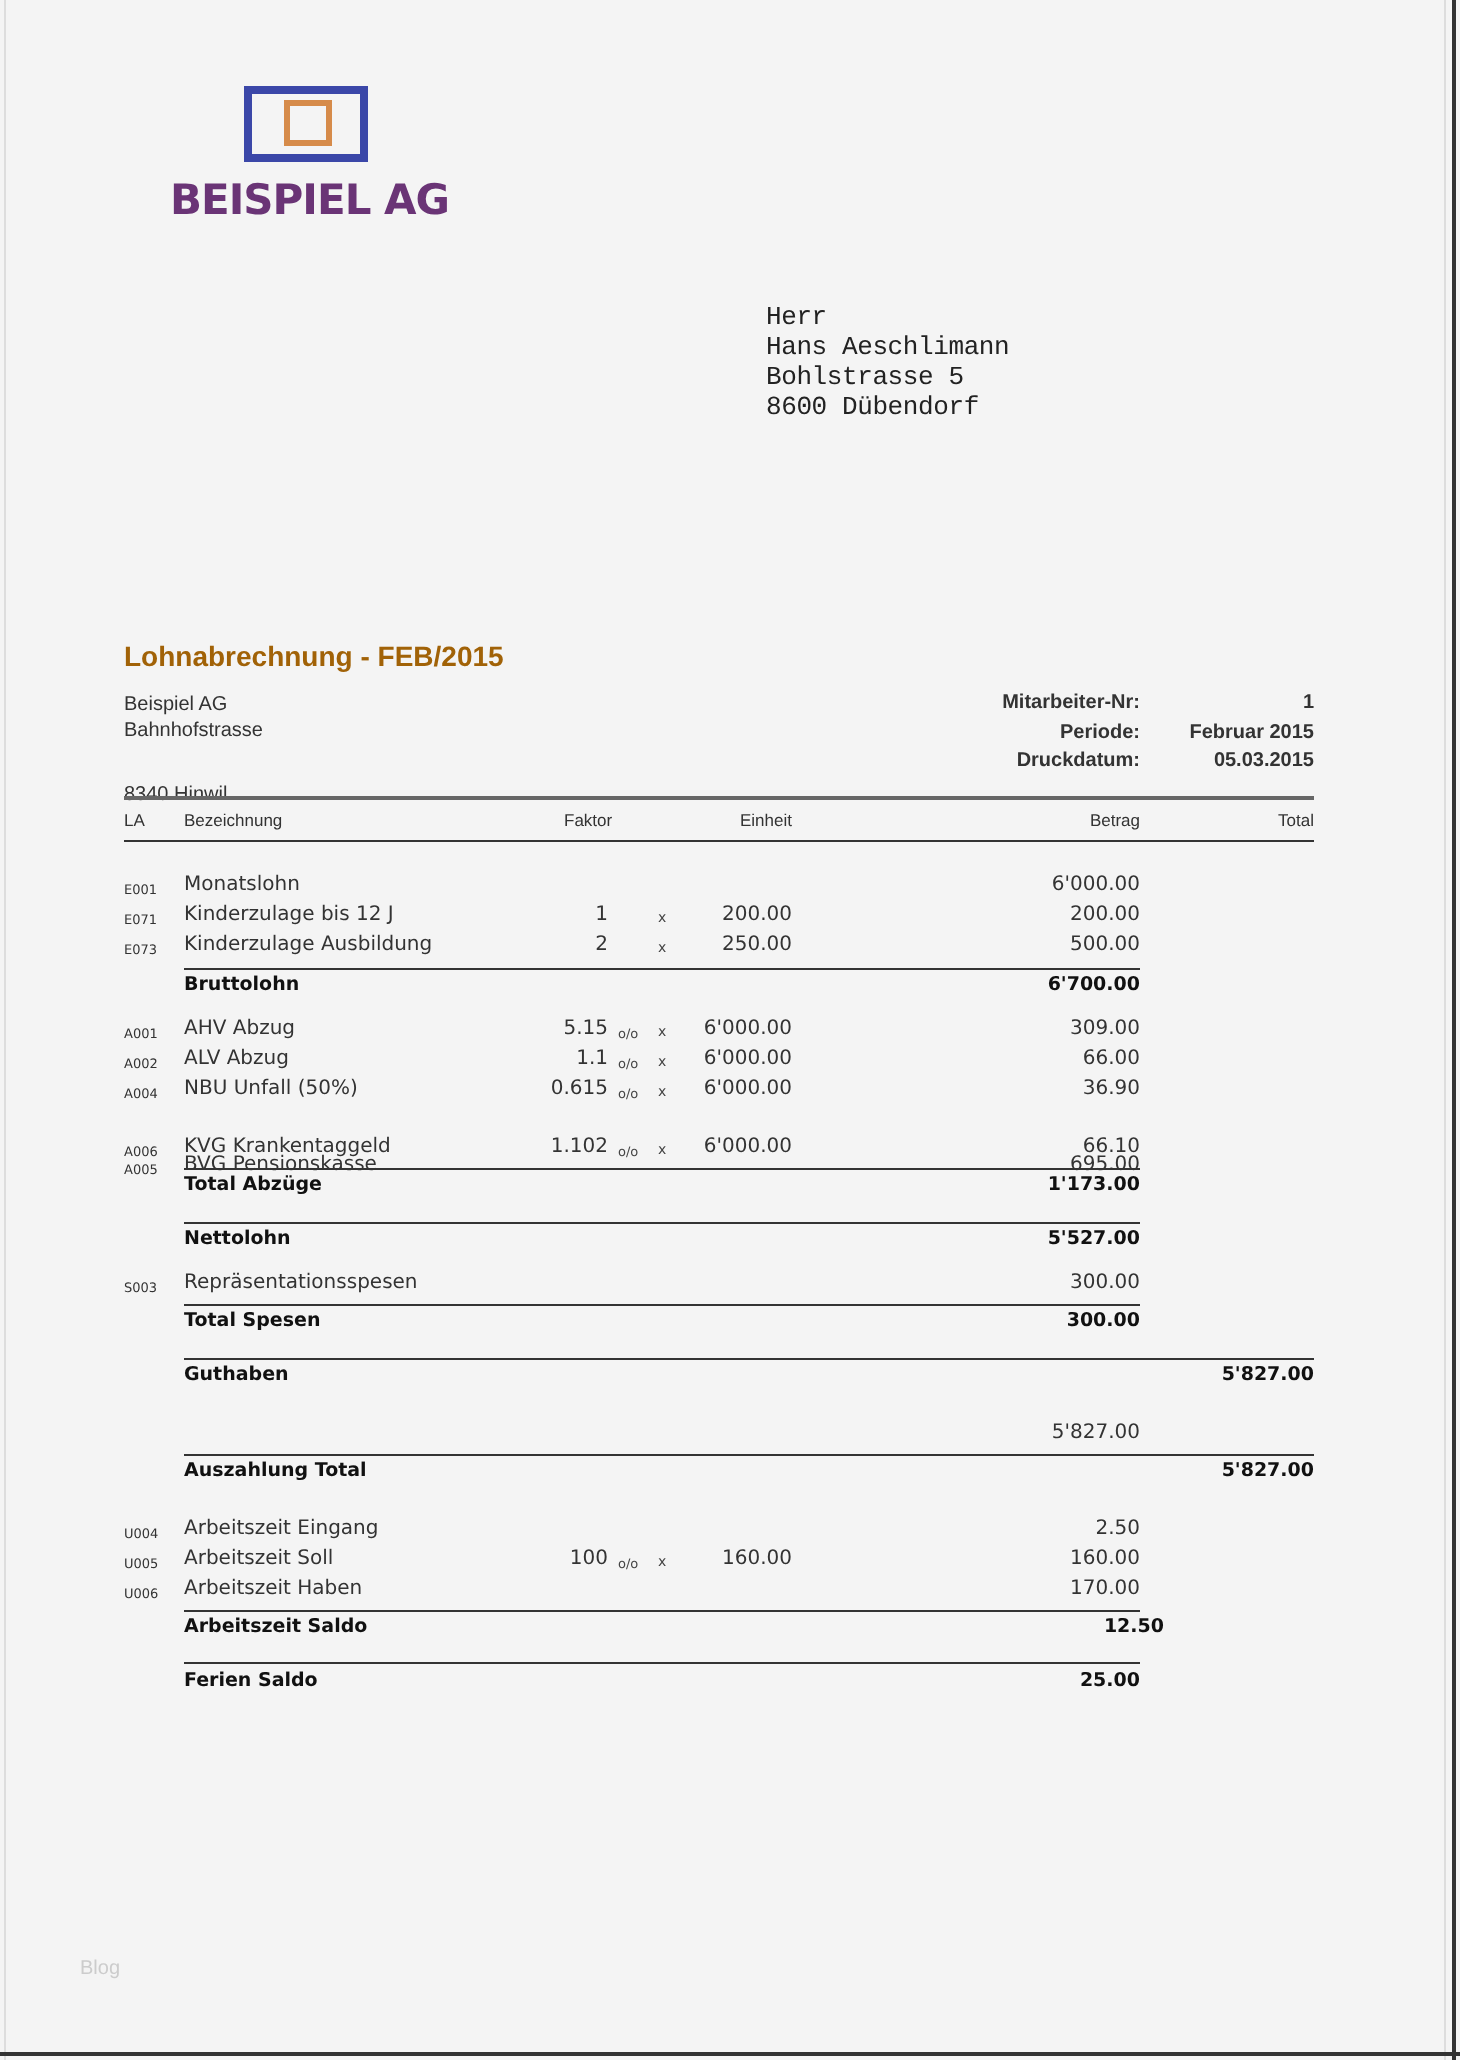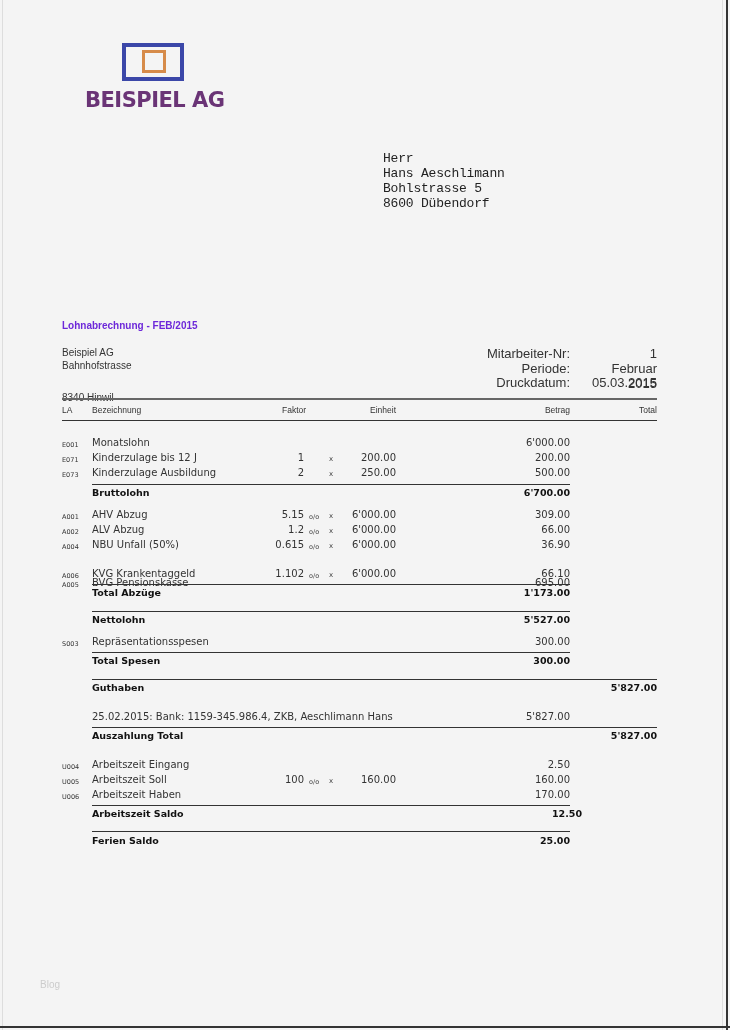--- a/index.html
+++ b/index.html
@@ -12,25 +12,25 @@
 
   .logo-box { position:absolute; left:122px; top:43px; width:54px; height:30px; border:4px solid #3b47a8; background:#f4f4f4; }
   .logo-inner { position:absolute; left:16px; top:3px; width:18px; height:17px; border:3px solid #d68b4a; }
   .logo-text { position:absolute; left:85px; top:88px; font-family:"DejaVu Sans", sans-serif; font-weight:bold;
                font-size:21px; color:#6a3476; letter-spacing:-0.5px; }
 
   .addr { position:absolute; left:383px; top:151px; font-size:13px; line-height:15px; color:#222;
           font-family:Liberation Mono, monospace; font-weight:normal; letter-spacing:-0.2px; }
   .addr div { height:15px; }
 
-  .title { position:absolute; left:62px; top:320px; font-size:10px; font-weight:bold; color:#6d28d9; }
+  .title { position:absolute; left:62px; top:320px; font-size:14px; font-weight:bold; color:#a16207; }
   .company { position:absolute; left:62px; top:346px; font-size:10px; color:#333; line-height:13px; }
   .company .l3 { margin-top:19px; }
 
-  .meta { position:absolute; top:346px; font-size:13px; color:#333; }
+  .meta { position:absolute; top:346px; font-size:10px; color:#333;font-weight:bold; }
   .meta div { height:14.5px; }
   .meta-labels { left:480px; width:90px; text-align:right; }
   .meta-values { left:580px; width:77px; text-align:right; }
 
   .rule { position:absolute; height:1px; background:#333; }
   .rule.thick { height:2px; background:#666; }
 
   .hdr { position:absolute; top:405px; font-size:8.5px; color:#333; }
 
   .row { position:absolute; left:0; width:730px; height:14px; }
@@ -129,21 +129,21 @@
   <span class="desc">AHV Abzug</span>
   <span class="faktor">5.15</span>
   <span class="unit">o/o</span>
   <span class="x">x</span>
   <span class="einheit">6'000.00</span>
   <span class="betrag">309.00</span>
 </div>
 <div class="row" style="top:524px;">
   <span class="la">A002</span>
   <span class="desc">ALV Abzug</span>
-  <span class="faktor">1.2</span>
+  <span class="faktor">1.1</span>
   <span class="unit">o/o</span>
   <span class="x">x</span>
   <span class="einheit">6'000.00</span>
   <span class="betrag">66.00</span>
 </div>
 <div class="row" style="top:539px;">
   <span class="la">A004</span>
   <span class="desc">NBU Unfall (50%)</span>
   <span class="faktor">0.615</span>
   <span class="unit">o/o</span>
@@ -188,21 +188,20 @@
   <span class="betrag bold">300.00</span>
 </div>
 
 <div class="rule" style="left:92px; top:679px; width:565px;"></div>
 <div class="row" style="top:682px;">
   <span class="desc bold">Guthaben</span>
   <span class="total bold">5'827.00</span>
 </div>
 
 <div class="row" style="top:711px;">
-  <span class="desc">25.02.2015: Bank: 1159-345.986.4, ZKB, Aeschlimann Hans</span>
   <span class="betrag">5'827.00</span>
 </div>
 <div class="rule" style="left:92px; top:727px; width:565px;"></div>
 <div class="row" style="top:730px;">
   <span class="desc bold">Auszahlung Total</span>
   <span class="total bold">5'827.00</span>
 </div>
 
 <div class="row" style="top:759px;">
   <span class="la">U004</span>

